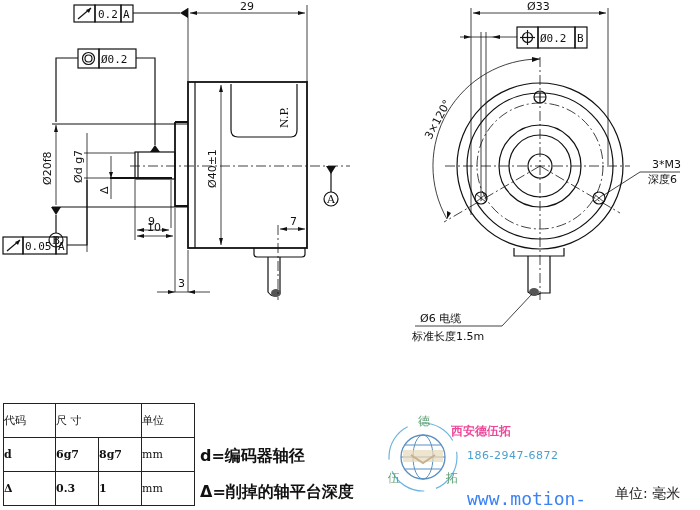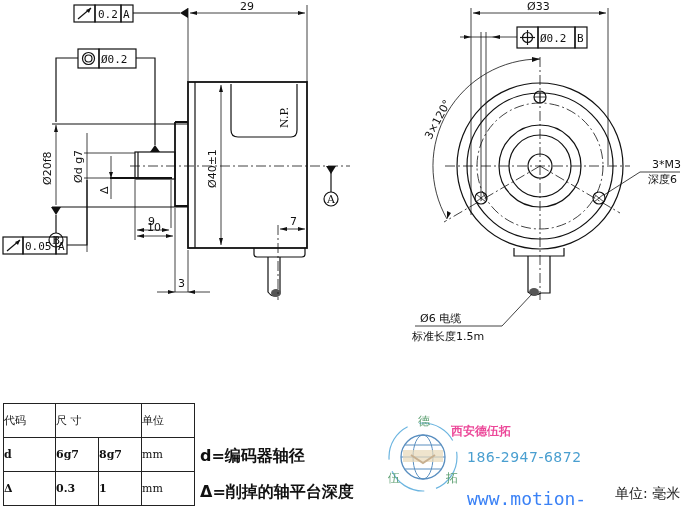--- a/index.html
+++ b/index.html
@@ -242,15 +242,15 @@
   <line x1="27" y1="40" x2="63" y2="40" stroke="#5a8fc0" stroke-width="1"></line>
   <line x1="27" y1="64" x2="63" y2="64" stroke="#5a8fc0" stroke-width="1"></line>
   <rect x="25" y="45" width="40" height="12" fill="#e8d8b8" opacity="0.7"></rect>
   <polyline points="33,50 45,58 57,50" fill="none" stroke="#c8b090" stroke-width="2"></polyline>
   <text x="40" y="20" font-size="12" fill="#5a9e6f" font-family="DejaVu Serif, serif">德</text>
   <text x="10" y="77" font-size="12" fill="#5a9e6f" font-family="DejaVu Serif, serif">伍</text>
   <text x="68" y="77" font-size="12" fill="#5a9e6f" font-family="DejaVu Serif, serif">拓</text>
 </svg>
 
 <div style="position:absolute;left:451px;top:423px;color:#ec4899;font-family:'DejaVu Serif',serif;font-size:12px;font-weight:bold;">西安德伍拓</div>
-<div style="position:absolute;left:467px;top:449px;color:#4a9fd0;font-family:'DejaVu Sans',sans-serif;font-size:14px;letter-spacing:0.5px;">186-2947-6872</div>
+<div style="position:absolute;left:467px;top:449px;color:#4a9fd0;font-family:'DejaVu Sans',sans-serif;font-size:11px;letter-spacing:0.5px;">186-2947-6872</div>
 <div style="position:absolute;left:467px;top:472px;color:#3b82f6;font-family:'DejaVu Sans Mono',monospace;font-size:18px;margin-top:16px;">www.motion-control.com.cn</div>
 <div class="unit">单位: 毫米</div>
 
 </body></html>

